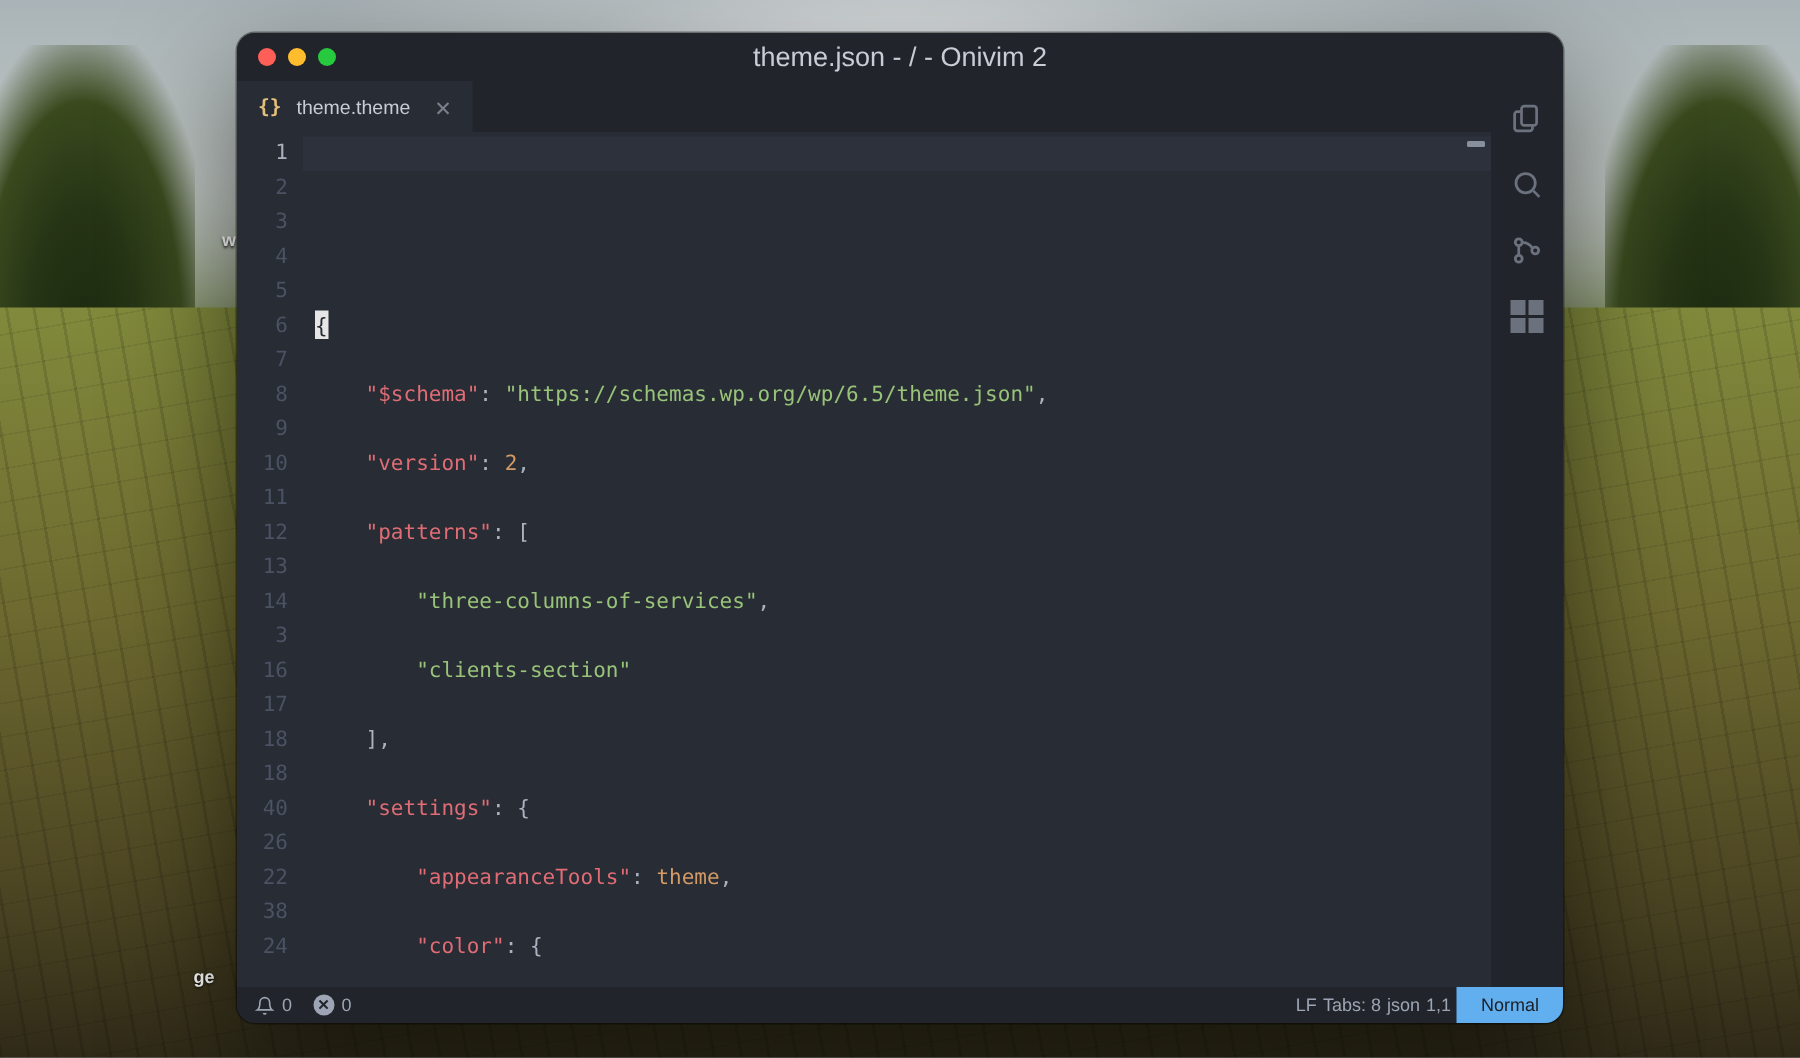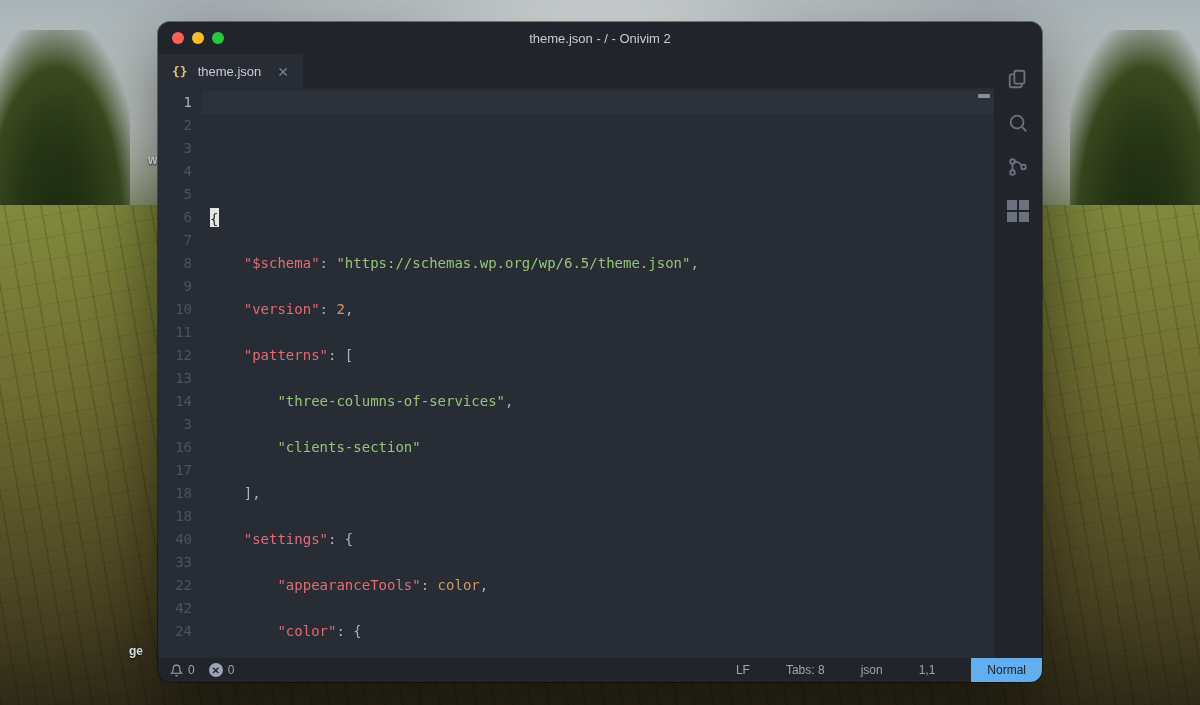--- a/index.html
+++ b/index.html
@@ -50,21 +50,21 @@
     align-items: center;
     position: relative;
   }
   .traffic-lights { display:flex; gap:8px; padding-left:14px; }
   .tl { width:12px; height:12px; border-radius:50%; }
   .tl-close   { background:#ff5f56; }
   .tl-min     { background:#ffbd2e; }
   .tl-max     { background:#27c93f; }
   .title-text {
     position:absolute; left:0; right:0; text-align:center;
-    color:#c8ccd4; font-size:13px; pointer-events:none;
+    color:#c8ccd4; font-size:18px; pointer-events:none;
   }
 
   .body-area { flex:1; display:flex; min-height:0; }
 
   .editor-col { flex:1; display:flex; flex-direction:column; min-width:0; }
 
   .tabbar {
     height: 34px;
     background: #21252b;
     display:flex;
@@ -159,21 +159,21 @@
     background:#21252b;
     display:flex;
     align-items:center;
     font-size:12px;
     color:#9da5b4;
   }
   .sb-left { display:flex; align-items:center; gap:14px; padding-left:12px; }
   .sb-item { display:flex; align-items:center; gap:5px; }
   .sb-item svg { width:13px; height:13px; stroke:currentColor; fill:none; stroke-width:2; }
   .sb-err-badge { width:14px; height:14px; border-radius:50%; background:#9da5b4; color:#21252b; display:flex; align-items:center; justify-content:center; font-size:10px; font-weight:700; }
-  .sb-right { margin-left:auto; display:flex; align-items:center; gap:36px; padding-right:0; }
+  .sb-right { margin-left:auto; display:flex; align-items:center; gap:4px; padding-right:0; }
   .sb-mode { background:#61afef; color:#1b1f27; height:24px; display:flex; align-items:center; padding:0 16px; font-weight:400; }
 
   .desktop-snippet { position:absolute; color:#fff; font-size:12px; font-weight:600; text-shadow:0 1px 2px rgba(0,0,0,0.8); }
 </style>
 </head>
 <body>
 
 <div class="bg-layer">
   <div class="trees-left"></div>
   <div class="trees-right"></div>
@@ -193,21 +193,21 @@
     <div class="title-text">theme.json - / - Onivim 2</div>
   </div>
 
   <div class="body-area">
 
     <div class="editor-col">
 
       <div class="tabbar">
         <div class="tab">
           <span class="brace-icon">{}</span>
-          <span>theme.json</span>
+          <span>theme.theme</span>
           <span class="close">✕</span>
         </div>
       </div>
 
       <div class="editor-pane">
         <div class="gutter">
           <div class="ln cur">1</div>
           <div class="ln">2</div>
           <div class="ln">3</div>
           <div class="ln">4</div>
@@ -220,39 +220,39 @@
           <div class="ln">11</div>
           <div class="ln">12</div>
           <div class="ln">13</div>
           <div class="ln">14</div>
           <div class="ln">3</div>
           <div class="ln">16</div>
           <div class="ln">17</div>
           <div class="ln">18</div>
           <div class="ln">18</div>
           <div class="ln">40</div>
-          <div class="ln">33</div>
+          <div class="ln">26</div>
           <div class="ln">22</div>
-          <div class="ln">42</div>
+          <div class="ln">38</div>
           <div class="ln">24</div>
         </div>
 
         <div class="code">
           <div class="cl-hl"></div>
           <div class="minimap"></div>
           <div class="code-lines">
 <div class="line"><span class="cursor-block">{</span></div>
 <div class="line">    <span class="tok-key">"$schema"</span><span class="tok-punc">: </span><span class="tok-str">"https://schemas.wp.org/wp/6.5/theme.json"</span><span class="tok-punc">,</span></div>
 <div class="line">    <span class="tok-key">"version"</span><span class="tok-punc">: </span><span class="tok-num">2</span><span class="tok-punc">,</span></div>
 <div class="line">    <span class="tok-key">"patterns"</span><span class="tok-punc">: [</span></div>
 <div class="line">        <span class="tok-str">"three-columns-of-services"</span><span class="tok-punc">,</span></div>
 <div class="line">        <span class="tok-str">"clients-section"</span></div>
 <div class="line">    <span class="tok-punc">],</span></div>
 <div class="line">    <span class="tok-key">"settings"</span><span class="tok-punc">: {</span></div>
-<div class="line">        <span class="tok-key">"appearanceTools"</span><span class="tok-punc">: </span><span class="tok-bool">color</span><span class="tok-punc">,</span></div>
+<div class="line">        <span class="tok-key">"appearanceTools"</span><span class="tok-punc">: </span><span class="tok-bool">theme</span><span class="tok-punc">,</span></div>
 <div class="line">        <span class="tok-key">"color"</span><span class="tok-punc">: {</span></div>
 
 
 
 
 
 
 
 
 

